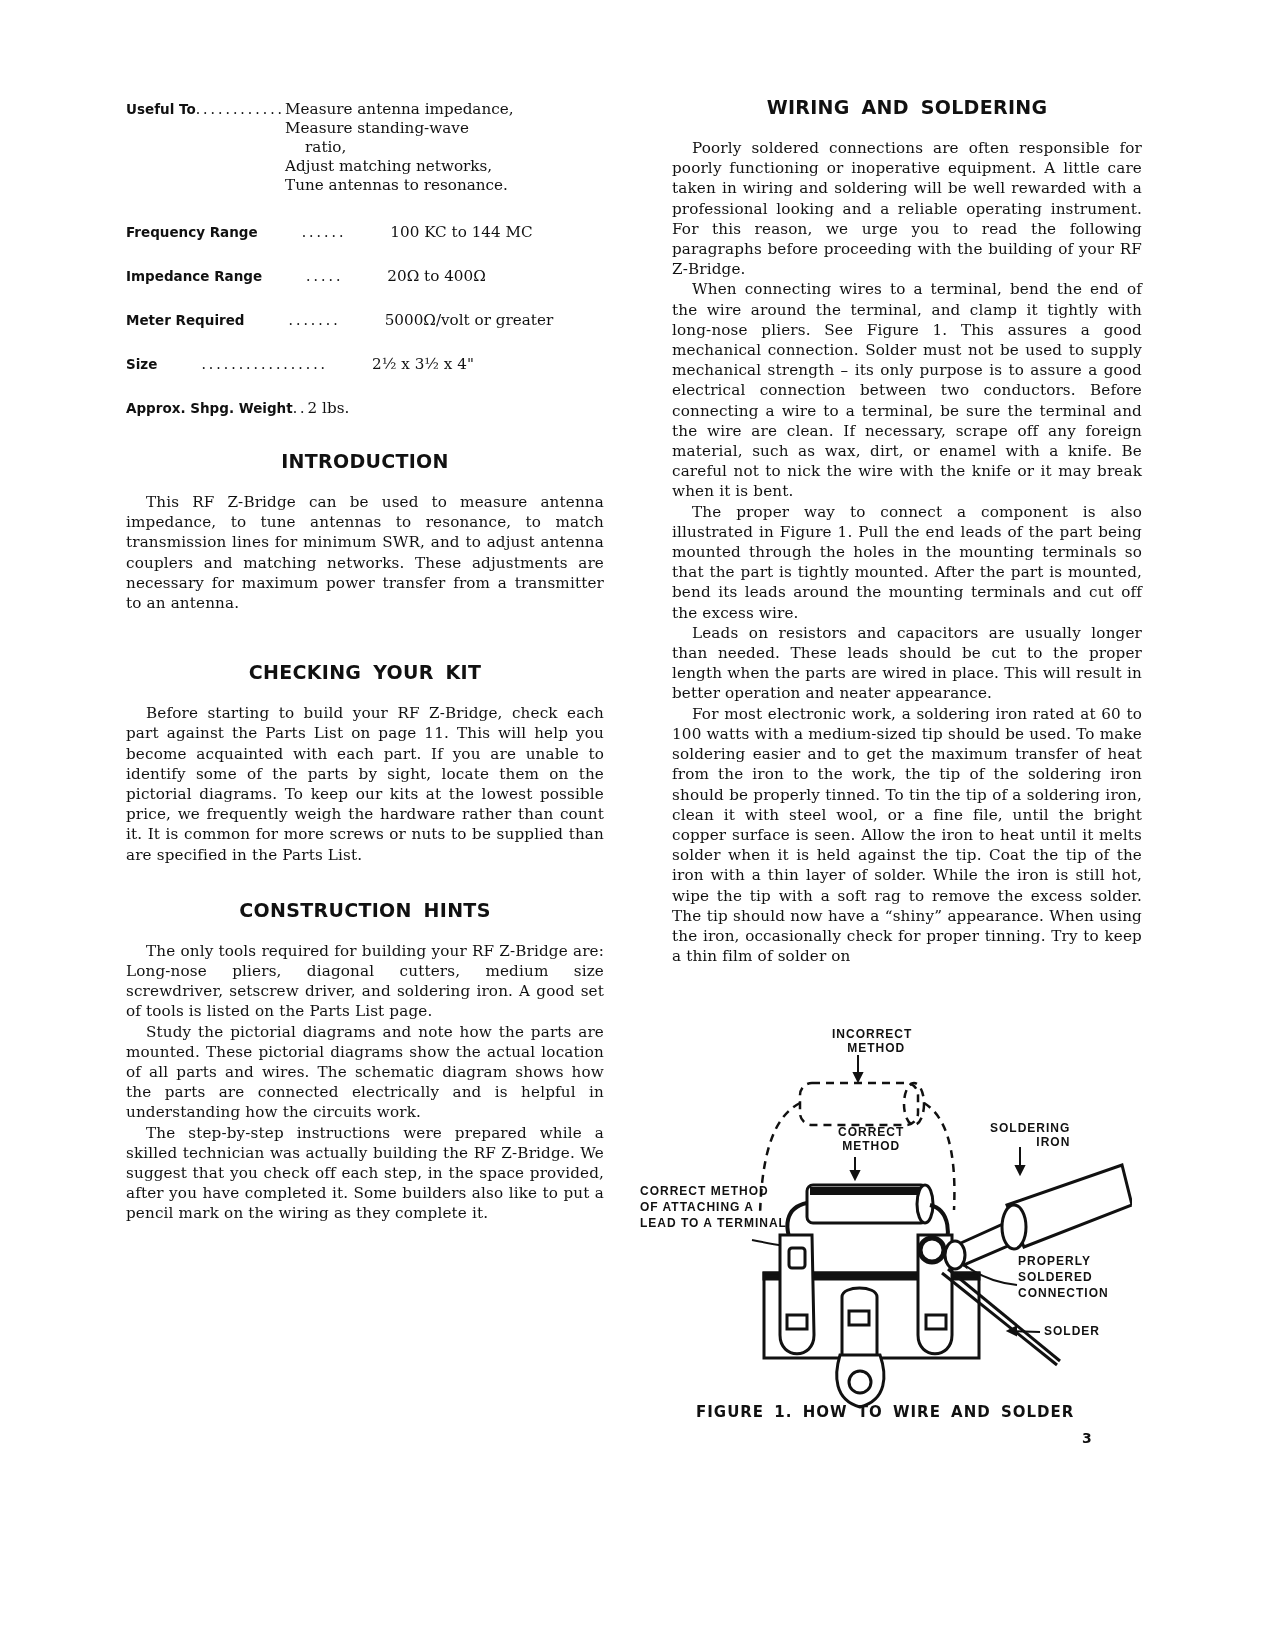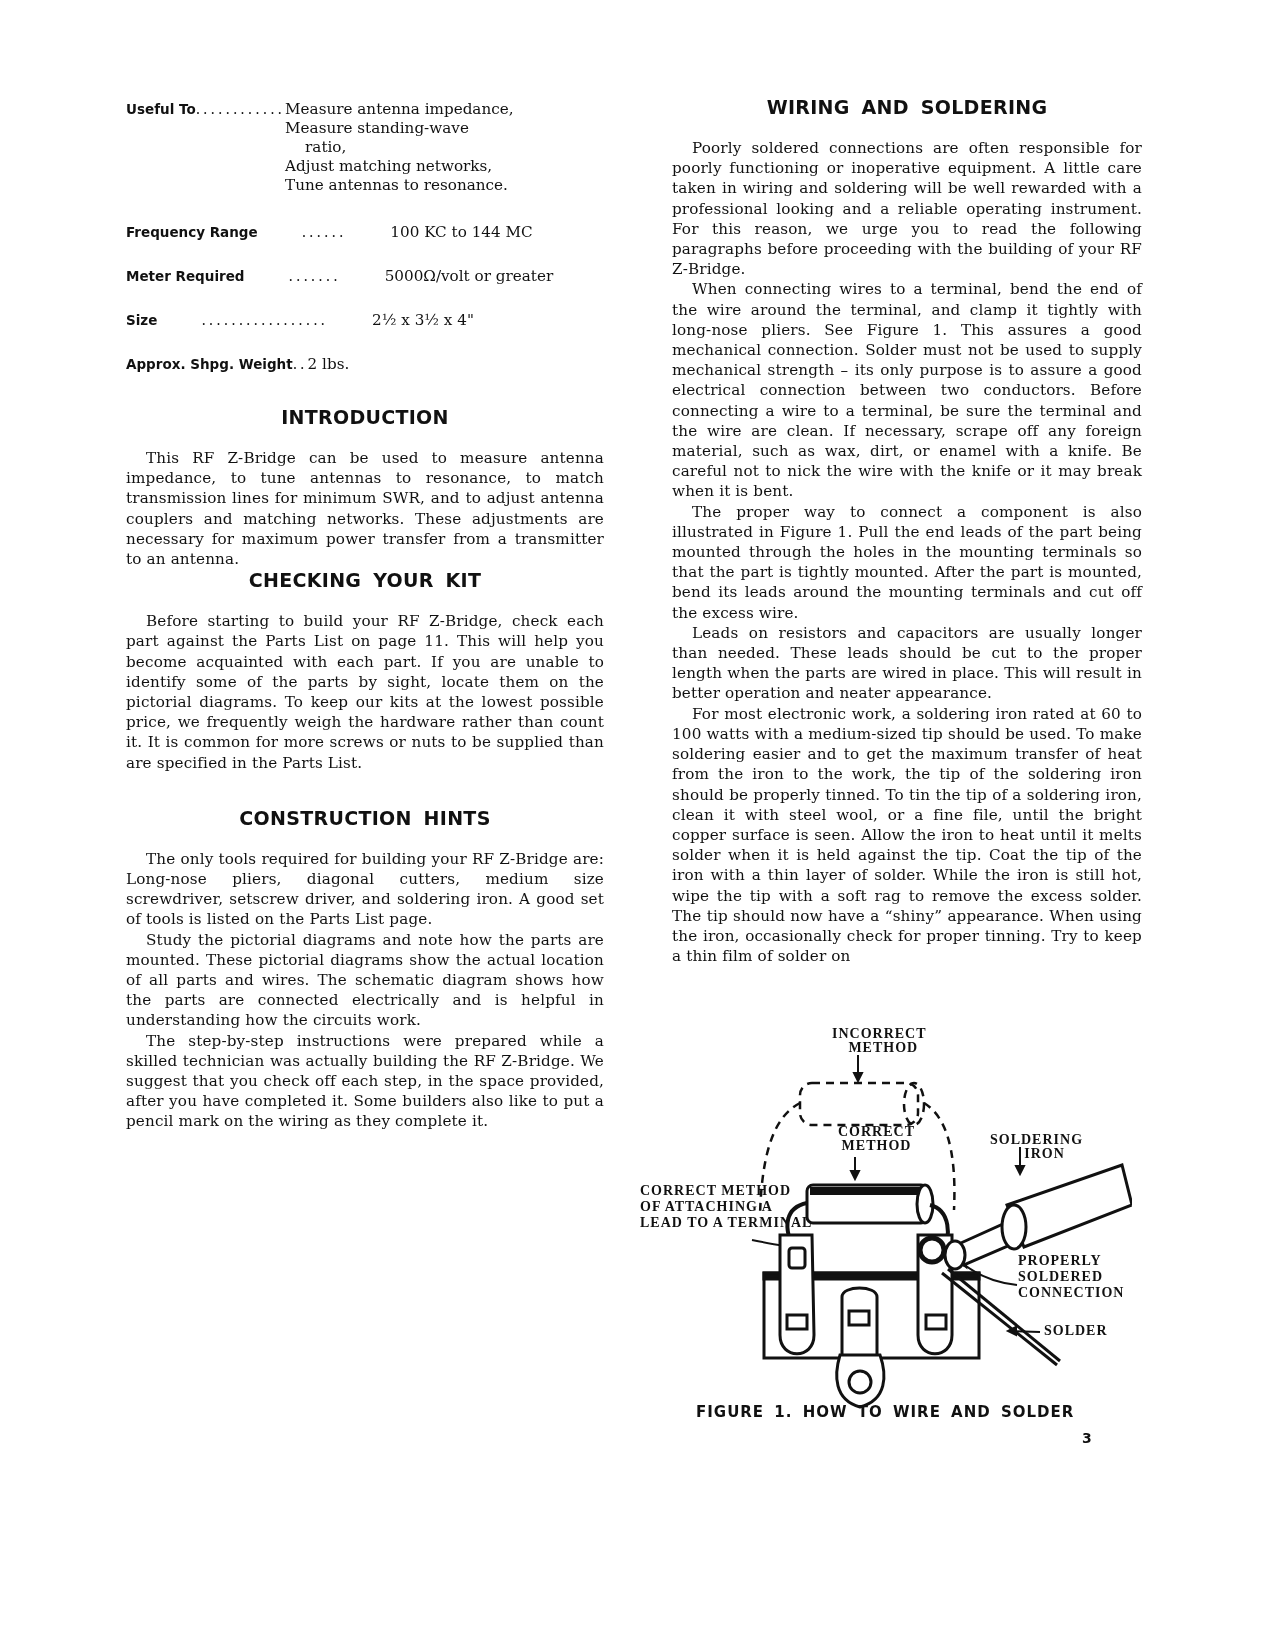--- a/index.html
+++ b/index.html
@@ -27,30 +27,30 @@
   }
   .spec-value { font-family: "DejaVu Serif", "Liberation Serif", serif; font-size: 15.2px; line-height: 19px; }
   .spec-value div { white-space: nowrap; }
   .spec-value .indent { padding-left: 20px; }
 
   #specs-title { margin-bottom: 18px; }
   #spec-0 { margin-bottom: 28px; }
   .spec-gap { margin-bottom: 25px; gap: 44px; }
 
   #intro-title { margin-top: 32px; margin-bottom: 20px; }
-  #kit-title { margin-bottom: 20px; }
+  #kit-title { margin-top: 48px; margin-bottom: 20px; }
   #hints-title { margin-top: 34px; margin-bottom: 20px; text-align: center; }
   .para-gap { margin-top: 20px; }
 
   #wiring-title { margin-bottom: 20px; }
 
   .figure { position: absolute; left: 652px; top: 1035px; width: 480px; height: 390px; }
   .fig-label {
-    position: absolute; font-family: Liberation Serif, serif;
-    font-weight: bold; font-size: 14px; letter-spacing: 1px; line-height: 14px; white-space: nowrap;
+    position: absolute; font-family: Liberation Sans, sans-serif;
+    font-weight: bold; font-size: 12px; letter-spacing: 1px; line-height: 14px; white-space: nowrap;
   }
   .fig-caption {
     position: absolute; left: 696px; top: 1403px;
     font-family: "DejaVu Sans", "Liberation Sans", sans-serif; font-weight: bold;
     font-size: 15px; letter-spacing: 1px; word-spacing: 4px;
   }
   .page-number {
     position: absolute; left: 1082px; top: 1430px;
     font-family: "DejaVu Sans", "Liberation Sans", sans-serif; font-weight: bold; font-size: 14px;
   }
@@ -73,20 +73,25 @@
         <div>Tune antennas to resonance.</div>
       </div>
     </div>
 
     <div class="spec-row spec-gap">
       <span class="spec-label">Frequency Range</span>
       <span class="spec-dots">......</span>
       <span class="spec-value">100 KC to 144 MC</span>
     </div>
 
+    <div class="spec-row spec-gap">
+      <span class="spec-label">Impedance Range</span>
+      <span class="spec-dots">.....</span>
+      <span class="spec-value">20Ω to 400Ω</span>
+    </div>
 
     <div class="spec-row spec-gap">
       <span class="spec-label">Meter Required</span>
       <span class="spec-dots">.......</span>
       <span class="spec-value">5000Ω/volt or greater</span>
     </div>
 
     <div class="spec-row spec-gap">
       <span class="spec-label">Size</span>
       <span class="spec-dots">.................</span>
@@ -182,21 +187,21 @@
     </svg>
 
     <div class="fig-label" style="left:180px; top:-8px; text-align:center;">
       <div>INCORRECT</div>
       <div style="padding-left:8px;">METHOD</div>
     </div>
     <div class="fig-label" style="left:186px; top:90px; text-align:center;">
       <div>CORRECT</div>
       <div>METHOD</div>
     </div>
-    <div class="fig-label" style="left:338px; top:98px; text-align:center;">
+    <div class="fig-label" style="left:338px; top:86px; text-align:right;">
       <div>SOLDERING</div>
       <div style="padding-left:16px;">IRON</div>
     </div>
     <div class="fig-label" style="left:-12px; top:148px; line-height:16px;">
       <div>CORRECT METHOD</div>
       <div>OF ATTACHING A</div>
       <div>LEAD TO A TERMINAL</div>
     </div>
     <div class="fig-label" style="left:366px; top:218px; line-height:16px;">
       <div>PROPERLY</div>

